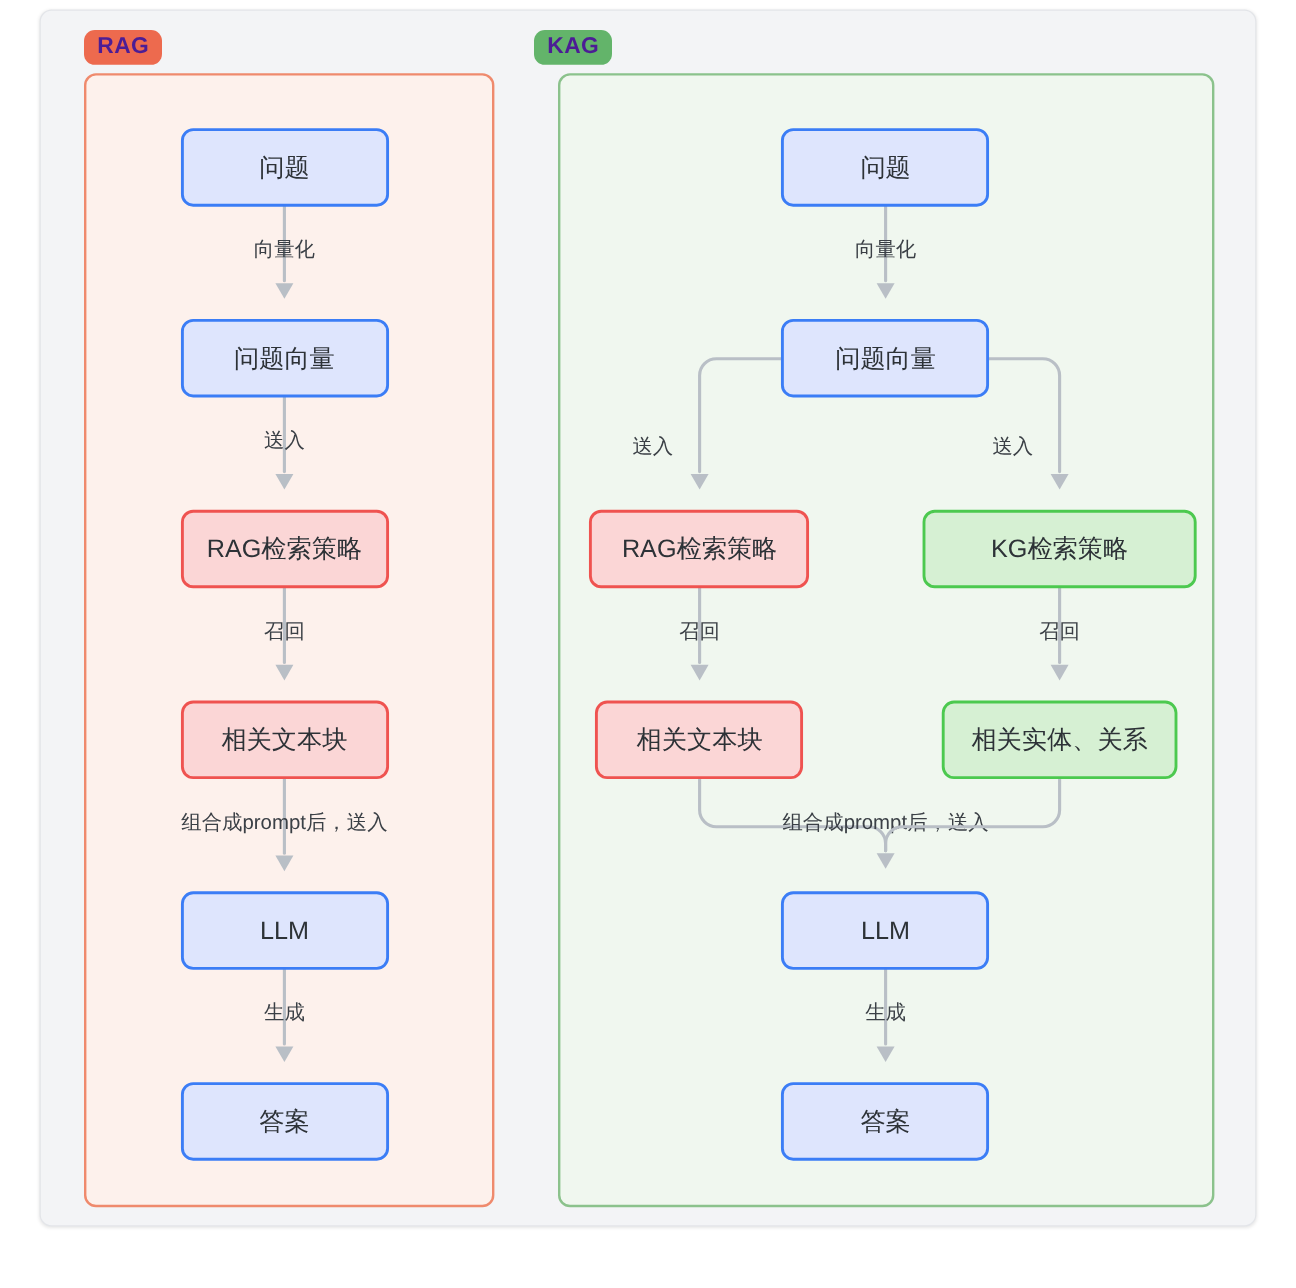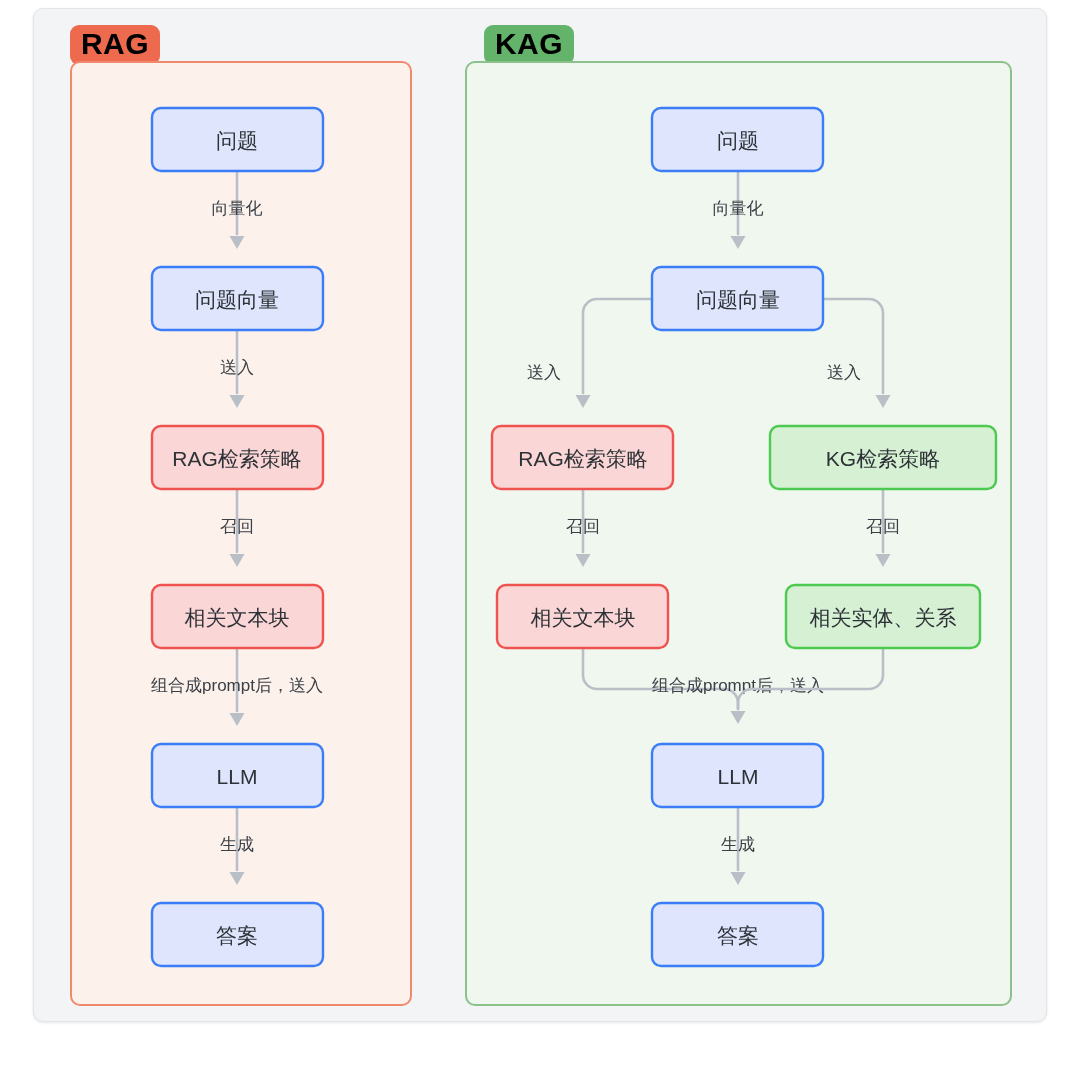--- a/index.html
+++ b/index.html
@@ -14,26 +14,26 @@
     background:#f3f4f6;
     border:1px solid #e3e5e9;
     border-radius:10px;
     box-shadow:0 1px 3px rgba(0,0,0,.10);
     box-sizing:border-box;
   }
   .panel{position:absolute;box-sizing:border-box;border-radius:10px;border-width:2px;border-style:solid;}
   #panel-rag{left:36px;top:52px;width:342px;height:945px;background:#fdf1ec;border-color:#ef8a6d;}
   #panel-kag{left:431px;top:52px;width:547px;height:945px;background:#f0f7ef;border-color:#8bc28c;}
   .badge{
-    position:absolute;color:#000000;font-size:30px;font-weight:bold;
+    position:absolute;color:#4c1d95;font-size:19px;font-weight:bold;
     border-radius:9px;padding:4px 11px 6px 11px;line-height:1;
     letter-spacing:.4px;
   }
   #badge-rag{left:36px;top:16px;background:#ed6a4e;}
-  #badge-kag{left:450px;top:16px;background:#63b46a;}
+  #badge-kag{left:411px;top:16px;background:#63b46a;}
   svg.flow{position:absolute;left:0;top:0;width:1014px;height:1014px;overflow:visible;}
   .nodebox{fill:#dee5fd;stroke:#3b7df6;stroke-width:2.4;}
   .nodebox.red{fill:#fbd6d6;stroke:#ef5350;}
   .nodebox.green{fill:#d6f0d3;stroke:#4cc94f;}
   .nodetext{
     font-family:"Liberation Sans","DejaVu Sans",sans-serif;
     font-size:21px;fill:#2d3237;text-anchor:middle;dominant-baseline:central;
   }
   .edgeline{stroke:#b9bfc6;stroke-width:2.6;fill:none;stroke-linecap:round;}
   .edgehead{fill:#b9bfc6;}

